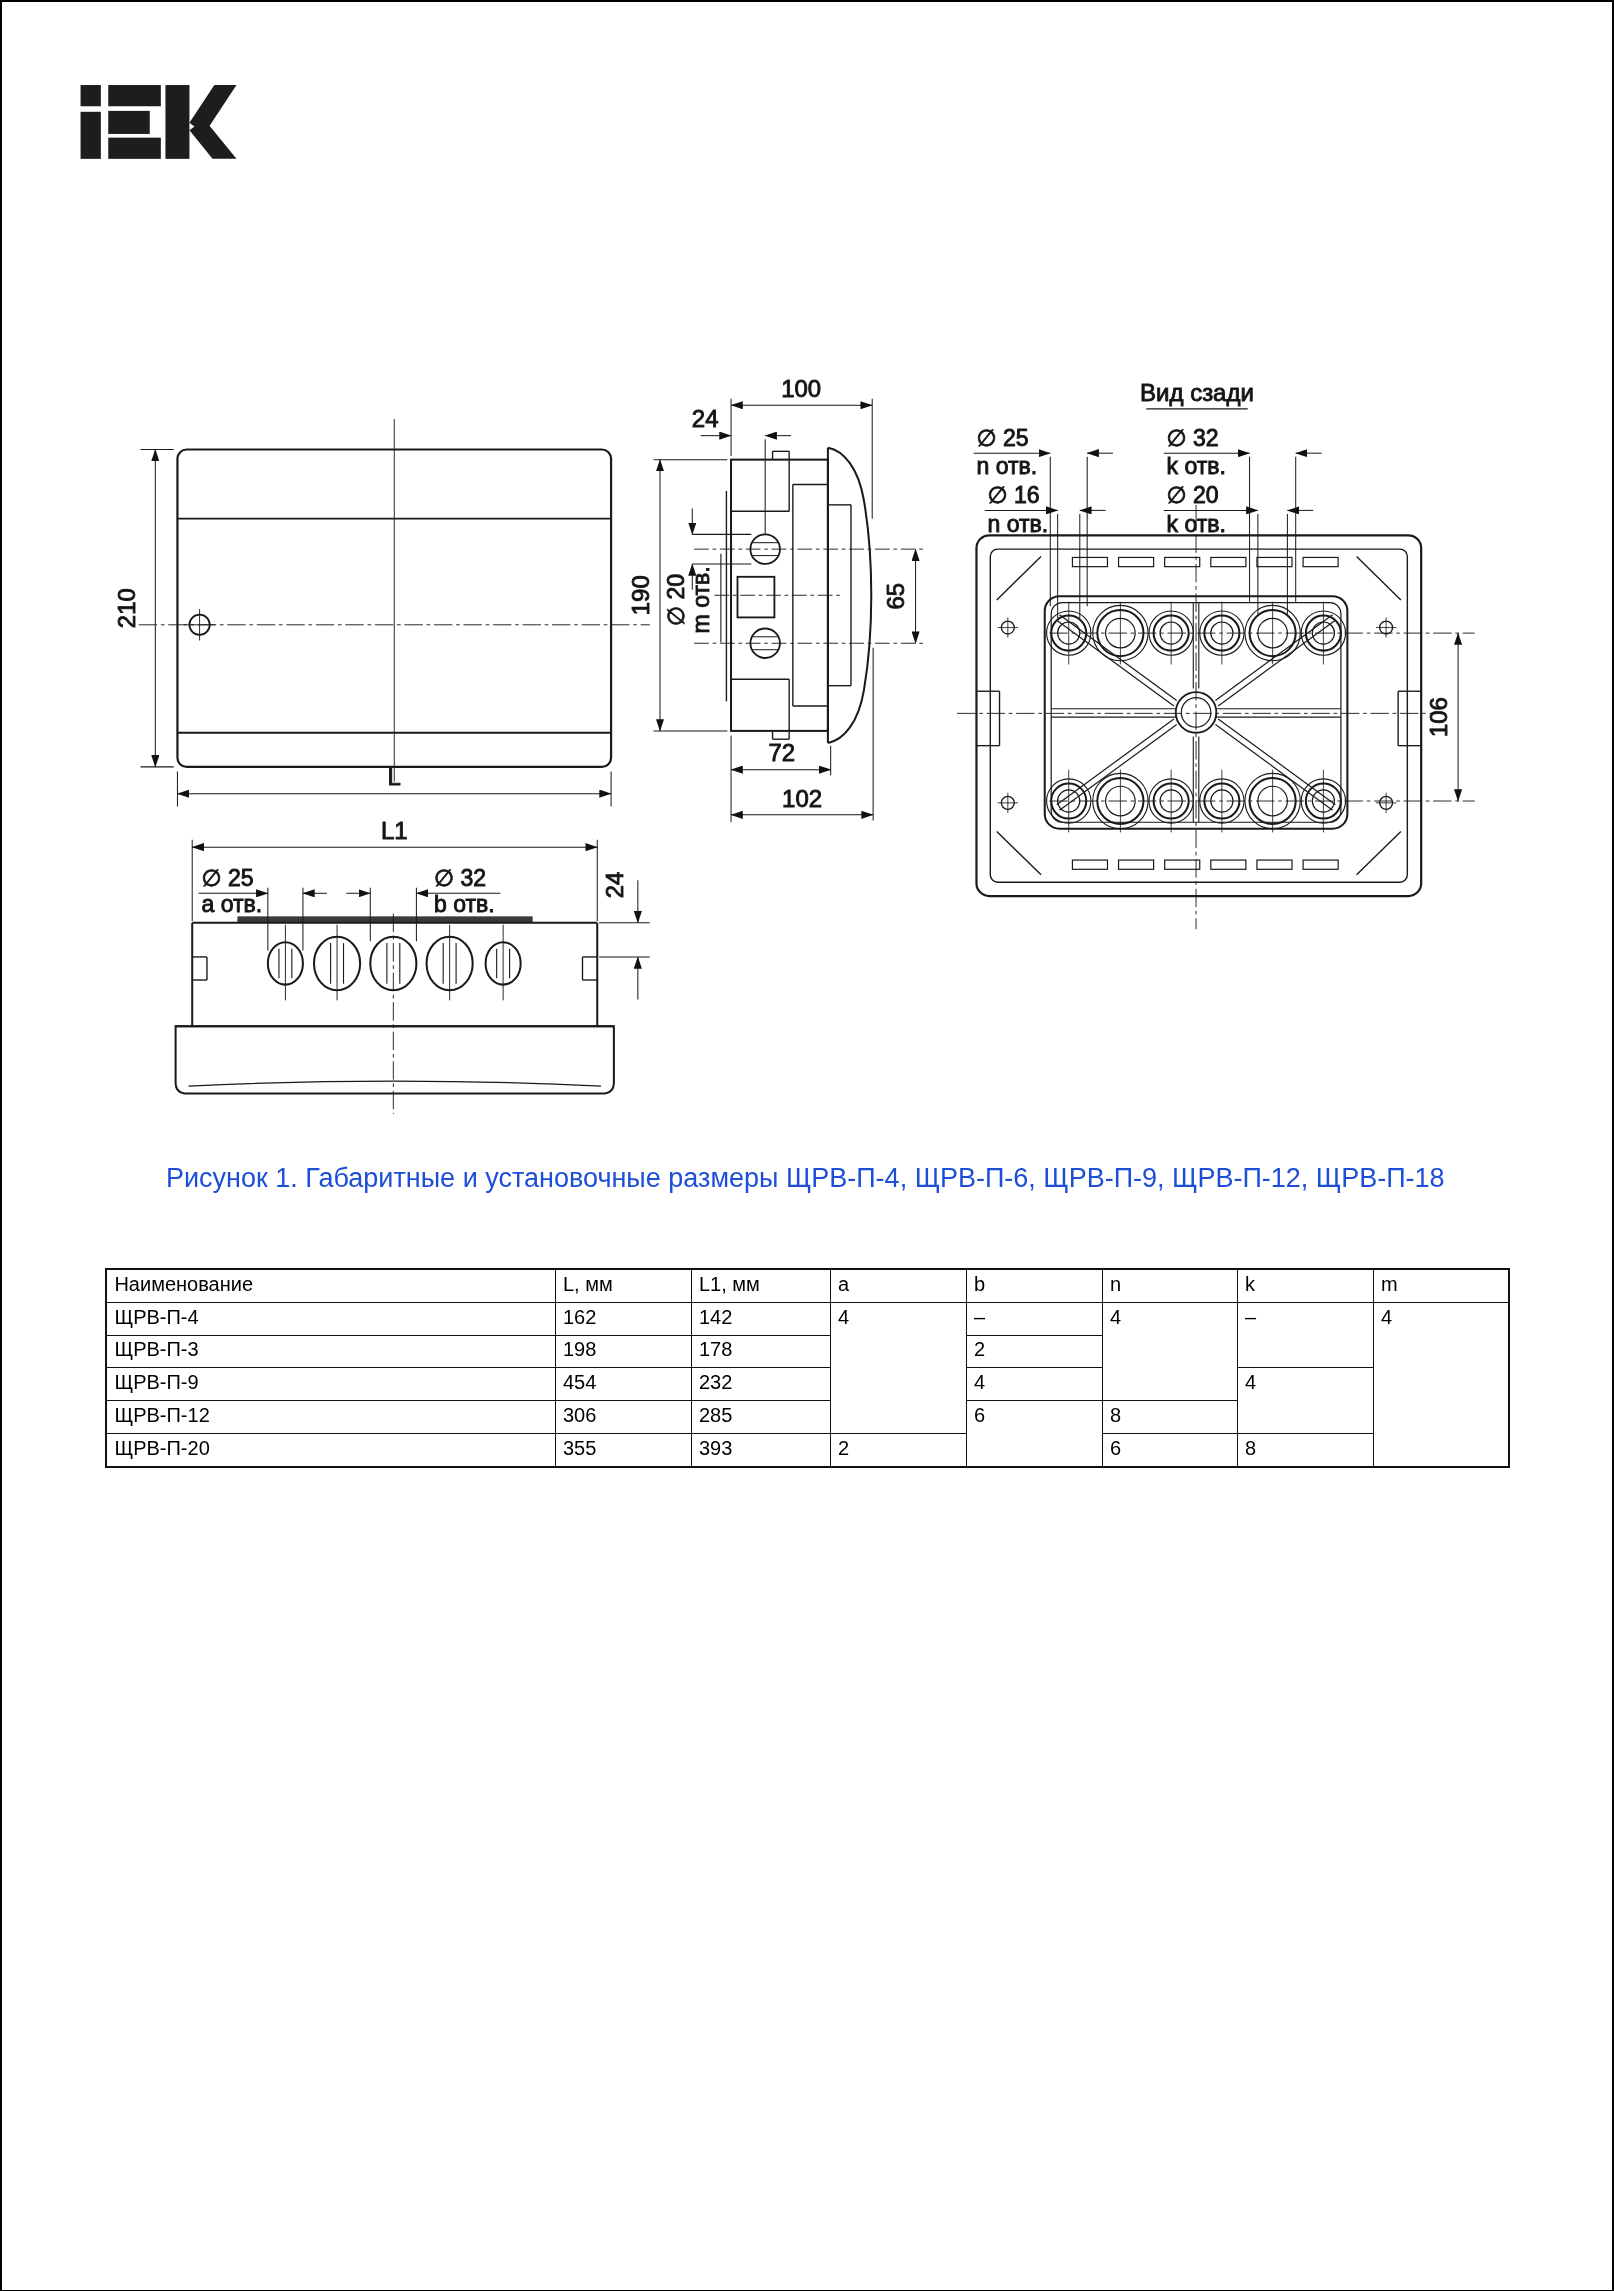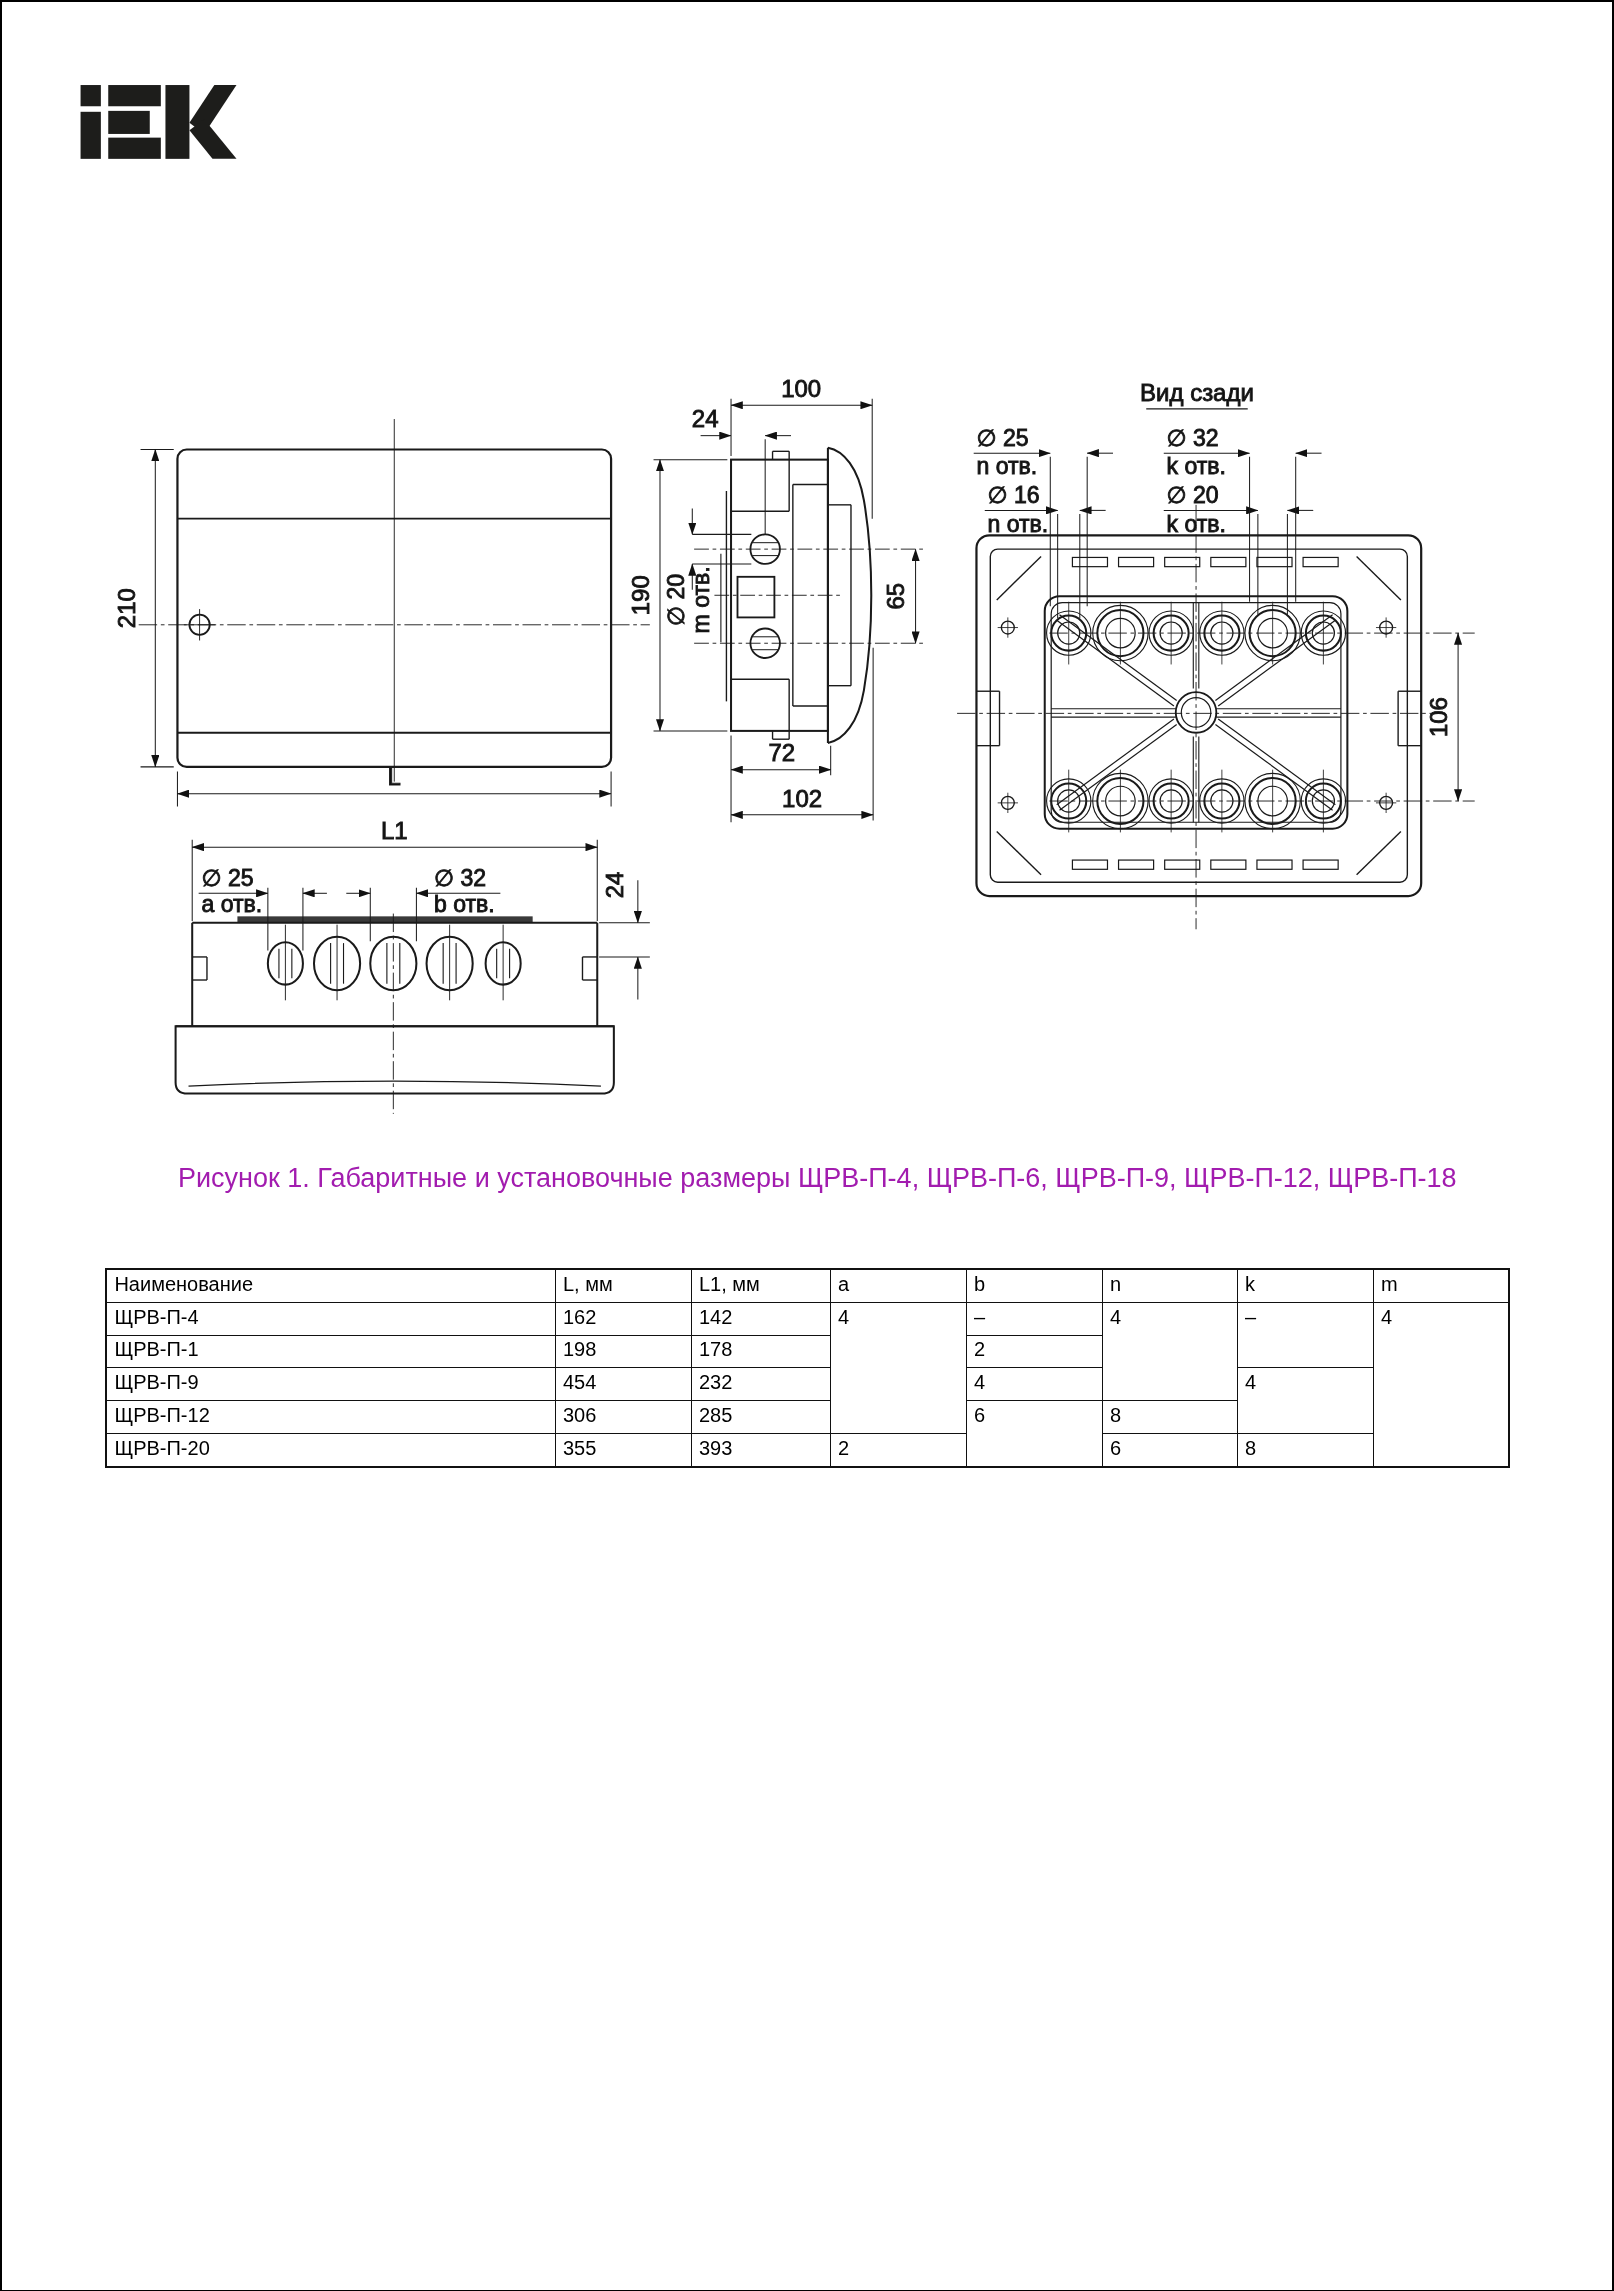--- a/index.html
+++ b/index.html
@@ -1,20 +1,20 @@
 <!DOCTYPE html>
 <html style="font-size:14.8px"><head>
 <meta charset="utf-8">
 <style>
   html,body{margin:0;padding:0;background:#888;}
   .page{position:relative;width:1614px;height:2292px;background:#fff;
         font-family:"Liberation Sans",sans-serif;overflow:hidden;
         border:2.8px solid #000;box-sizing:border-box;}
   svg text{fill:#111;font-family:"Liberation Sans",sans-serif;}
-  .caption{position:absolute;left:176px;top:1161px;font-size:27px;color:#a21caf;white-space:nowrap;}
+  .caption{position:absolute;left:164px;top:1161px;font-size:27px;color:#1d4ed8;white-space:nowrap;}
   .spec{position:absolute;left:103px;top:1266px;border-collapse:collapse;table-layout:fixed;}
   .spec td,.spec th{border:1.8px solid #111;font-size:20px;font-weight:normal;text-align:left;
         vertical-align:top;padding:2.8px 3.7px 0 7.4px;height:29px;line-height:1.15;
         font-family:"Liberation Sans",sans-serif;color:#000;overflow:hidden;}
   .spec{border:2.8px solid #111;}
 </style>
 </head>
 <body>
 
 <div class="page">
@@ -371,21 +371,21 @@
     <td>ЩРВ-П-4</td>
     <td>162</td>
     <td>142</td>
     <td rowspan="4">4</td>
     <td>–</td>
     <td rowspan="3">4</td>
     <td rowspan="2">–</td>
     <td rowspan="5">4</td>
   </tr>
   <tr>
-    <td>ЩРВ-П-1</td>
+    <td>ЩРВ-П-3</td>
     <td>198</td>
     <td>178</td>
     <td>2</td>
   </tr>
   <tr>
     <td>ЩРВ-П-9</td>
     <td>454</td>
     <td>232</td>
     <td>4</td>
     <td rowspan="2">4</td>

